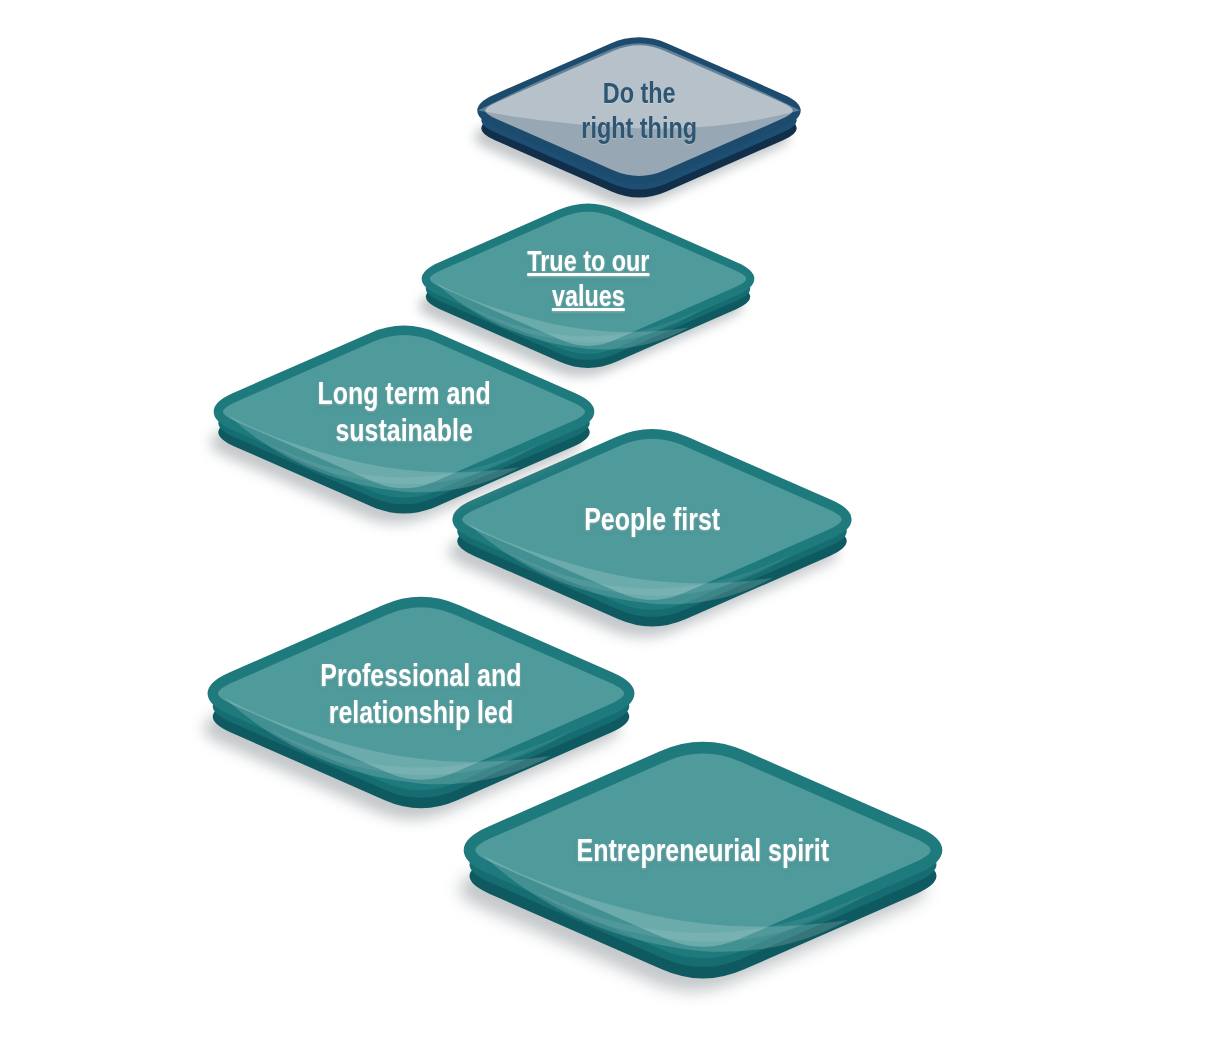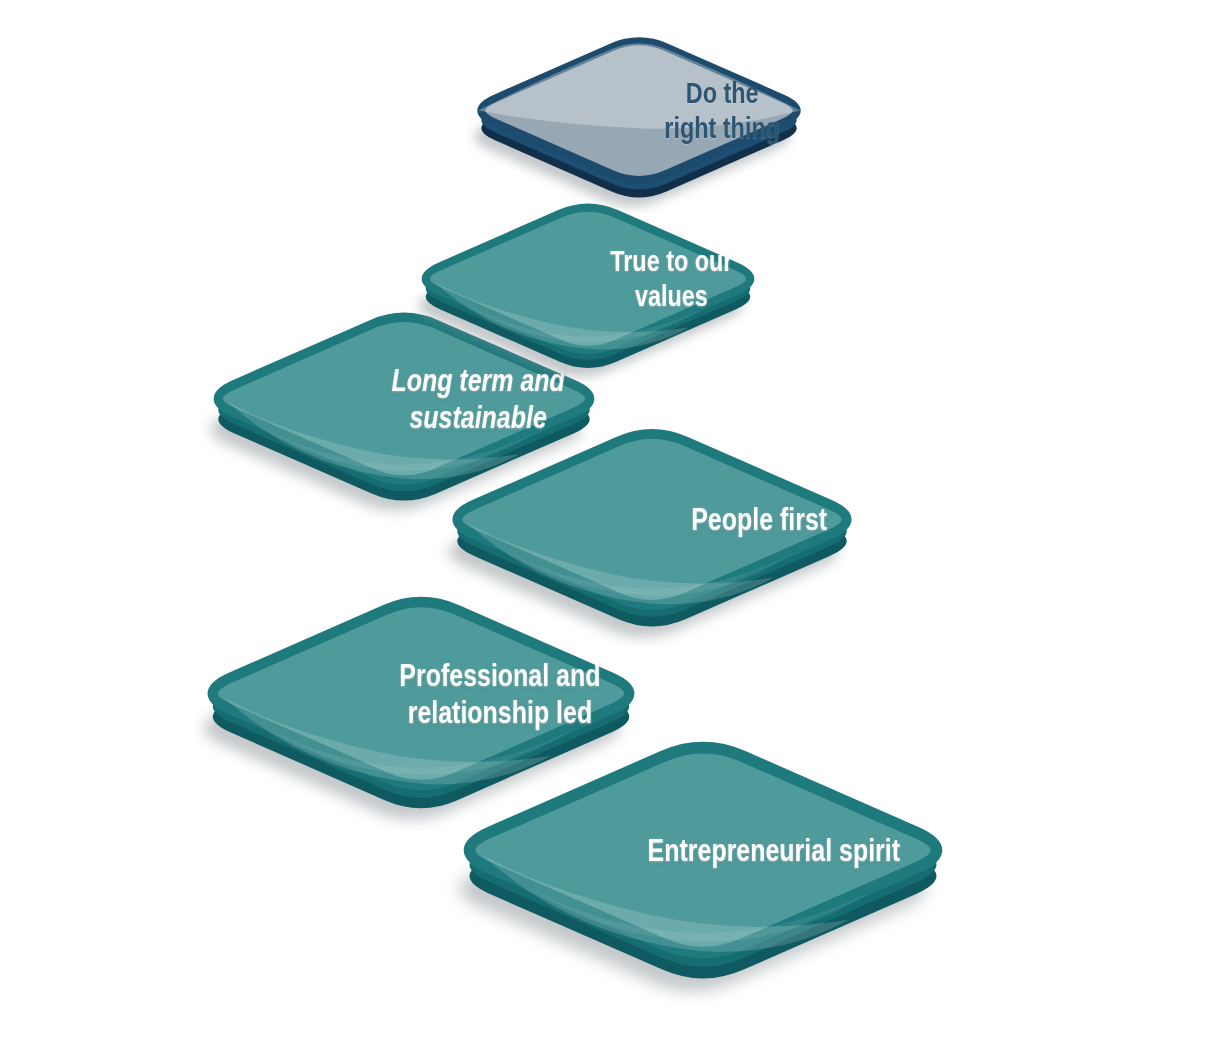--- a/index.html
+++ b/index.html
@@ -9,35 +9,35 @@
     position:relative;
     overflow:hidden;
     font-family:"Liberation Sans", sans-serif;
   }
   .diagram{position:absolute;inset:0;}
   .tile{position:absolute;}
   .tile-svg{position:absolute;left:0;top:0;width:100%;height:100%;overflow:visible;display:block;}
   .shadow{filter:blur(6px);}
   .tile-label{
     position:absolute;left:5%;right:5%;top:0;height:88%;
-    display:flex;align-items:center;justify-content:flex-end;
+    display:flex;align-items:center;justify-content:center;
     text-align:center;
     font-weight:700;
     line-height:1.16;
     pointer-events:none;
   }
   .label-inner{transform:scaleX(0.78);}
   .line{display:block;white-space:nowrap;}
   .teal-label .line{text-shadow:0 1px 3px rgba(210,225,225,0.55), 0 2px 4px rgba(20,80,85,0.25);}
   .navy-label .line{text-shadow:0 1px 1px rgba(255,255,255,0.25);}
 
   
   .t1{left:464px;top:30px;width:350px;height:184px;z-index:6;}
   .t2{left:408px;top:196px;width:360px;height:189px;z-index:5;}
-  .t3{left:198px;top:304px;width:412px;height:216px;z-index:4;font-style:italic;}
+  .t3{left:198px;top:317px;width:412px;height:216px;z-index:4;}
   .t4{left:436px;top:420px;width:432px;height:227px;z-index:3;}
   .t5{left:190px;top:587px;width:462px;height:243px;z-index:2;}
   .t6{left:444px;top:731px;width:518px;height:272px;z-index:1;}
 
   .t1 .tile-label{font-size:30px;}
   .t2 .tile-label{font-size:30px;}
   .t3 .tile-label{font-size:32px;}
   .t4 .tile-label{font-size:32px;}
   .t5 .tile-label{font-size:32px;}
   .t6 .tile-label{font-size:32px;}
@@ -65,21 +65,21 @@
 
   <div class="tile t2">
     <svg class="tile-svg" viewBox="0 0 400 210" preserveAspectRatio="none">
       <path class="shadow" opacity="0.5" transform="translate(-8,30)" d="M 231.4 19.8 L 364.6 78.2 Q 396 92 364.6 105.8 L 231.4 164.2 Q 200 178 168.6 164.2 L 35.4 105.8 Q 4 92 35.4 78.2 L 168.6 19.8 Q 200 6 231.4 19.8 Z" fill="#8a9296"></path>
       <path transform="translate(0,20)" d="M 231.4 19.8 L 364.6 78.2 Q 396 92 364.6 105.8 L 231.4 164.2 Q 200 178 168.6 164.2 L 35.4 105.8 Q 4 92 35.4 78.2 L 168.6 19.8 Q 200 6 231.4 19.8 Z" fill="#0e5a60"></path>
       <path transform="translate(0,11)" d="M 231.4 19.8 L 364.6 78.2 Q 396 92 364.6 105.8 L 231.4 164.2 Q 200 178 168.6 164.2 L 35.4 105.8 Q 4 92 35.4 78.2 L 168.6 19.8 Q 200 6 231.4 19.8 Z" fill="#156d71"></path>
       <path stroke-width="9" stroke-linejoin="round" d="M 231.4 19.8 L 364.6 78.2 Q 396 92 364.6 105.8 L 231.4 164.2 Q 200 178 168.6 164.2 L 35.4 105.8 Q 4 92 35.4 78.2 L 168.6 19.8 Q 200 6 231.4 19.8 Z" fill="#4f9a9b" stroke="#1e7a7d"></path>
       <path d="M 30 96 Q 100 160 200 170 Q 262 174 312 146 Q 232 158 160 142 Q 82 124 30 96 Z" fill="rgba(255,255,255,0.17)"></path>
       <path d="M 70 124 Q 200 188 330 124 Q 262 168 186 162 Q 112 154 70 124 Z" fill="rgba(255,255,255,0.08)"></path>
     </svg>
-    <div class="tile-label teal-label" style="color: rgb(255, 255, 255);">
+    <div class="tile-label teal-label" style="color: rgb(255, 255, 255); text-decoration: underline;">
       <div class="label-inner">
         <span class="line">True to our</span>
         <span class="line">values</span>
       </div>
     </div>
   </div>
 
   <div class="tile t3">
     <svg class="tile-svg" viewBox="0 0 400 210" preserveAspectRatio="none">
       <path class="shadow" opacity="0.5" transform="translate(-8,30)" d="M 231.4 19.8 L 364.6 78.2 Q 396 92 364.6 105.8 L 231.4 164.2 Q 200 178 168.6 164.2 L 35.4 105.8 Q 4 92 35.4 78.2 L 168.6 19.8 Q 200 6 231.4 19.8 Z" fill="#8a9296"></path>

